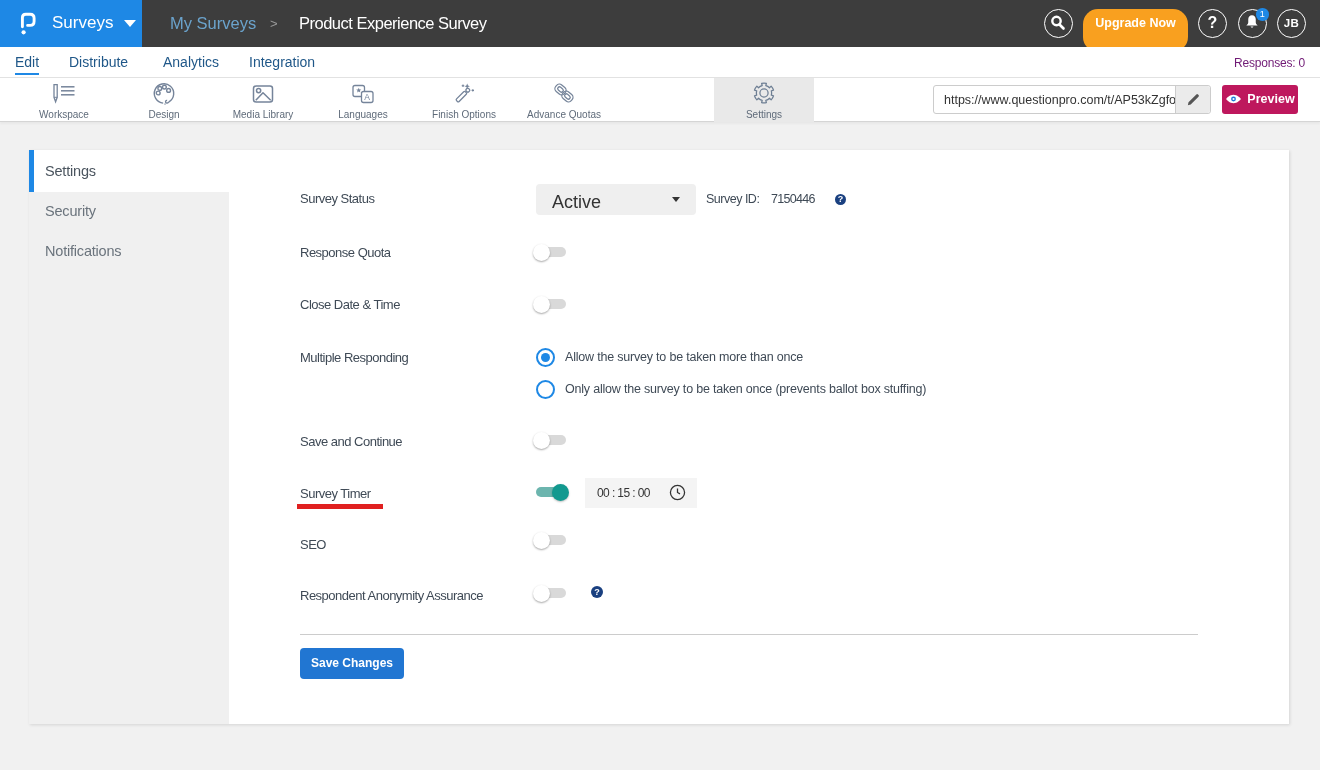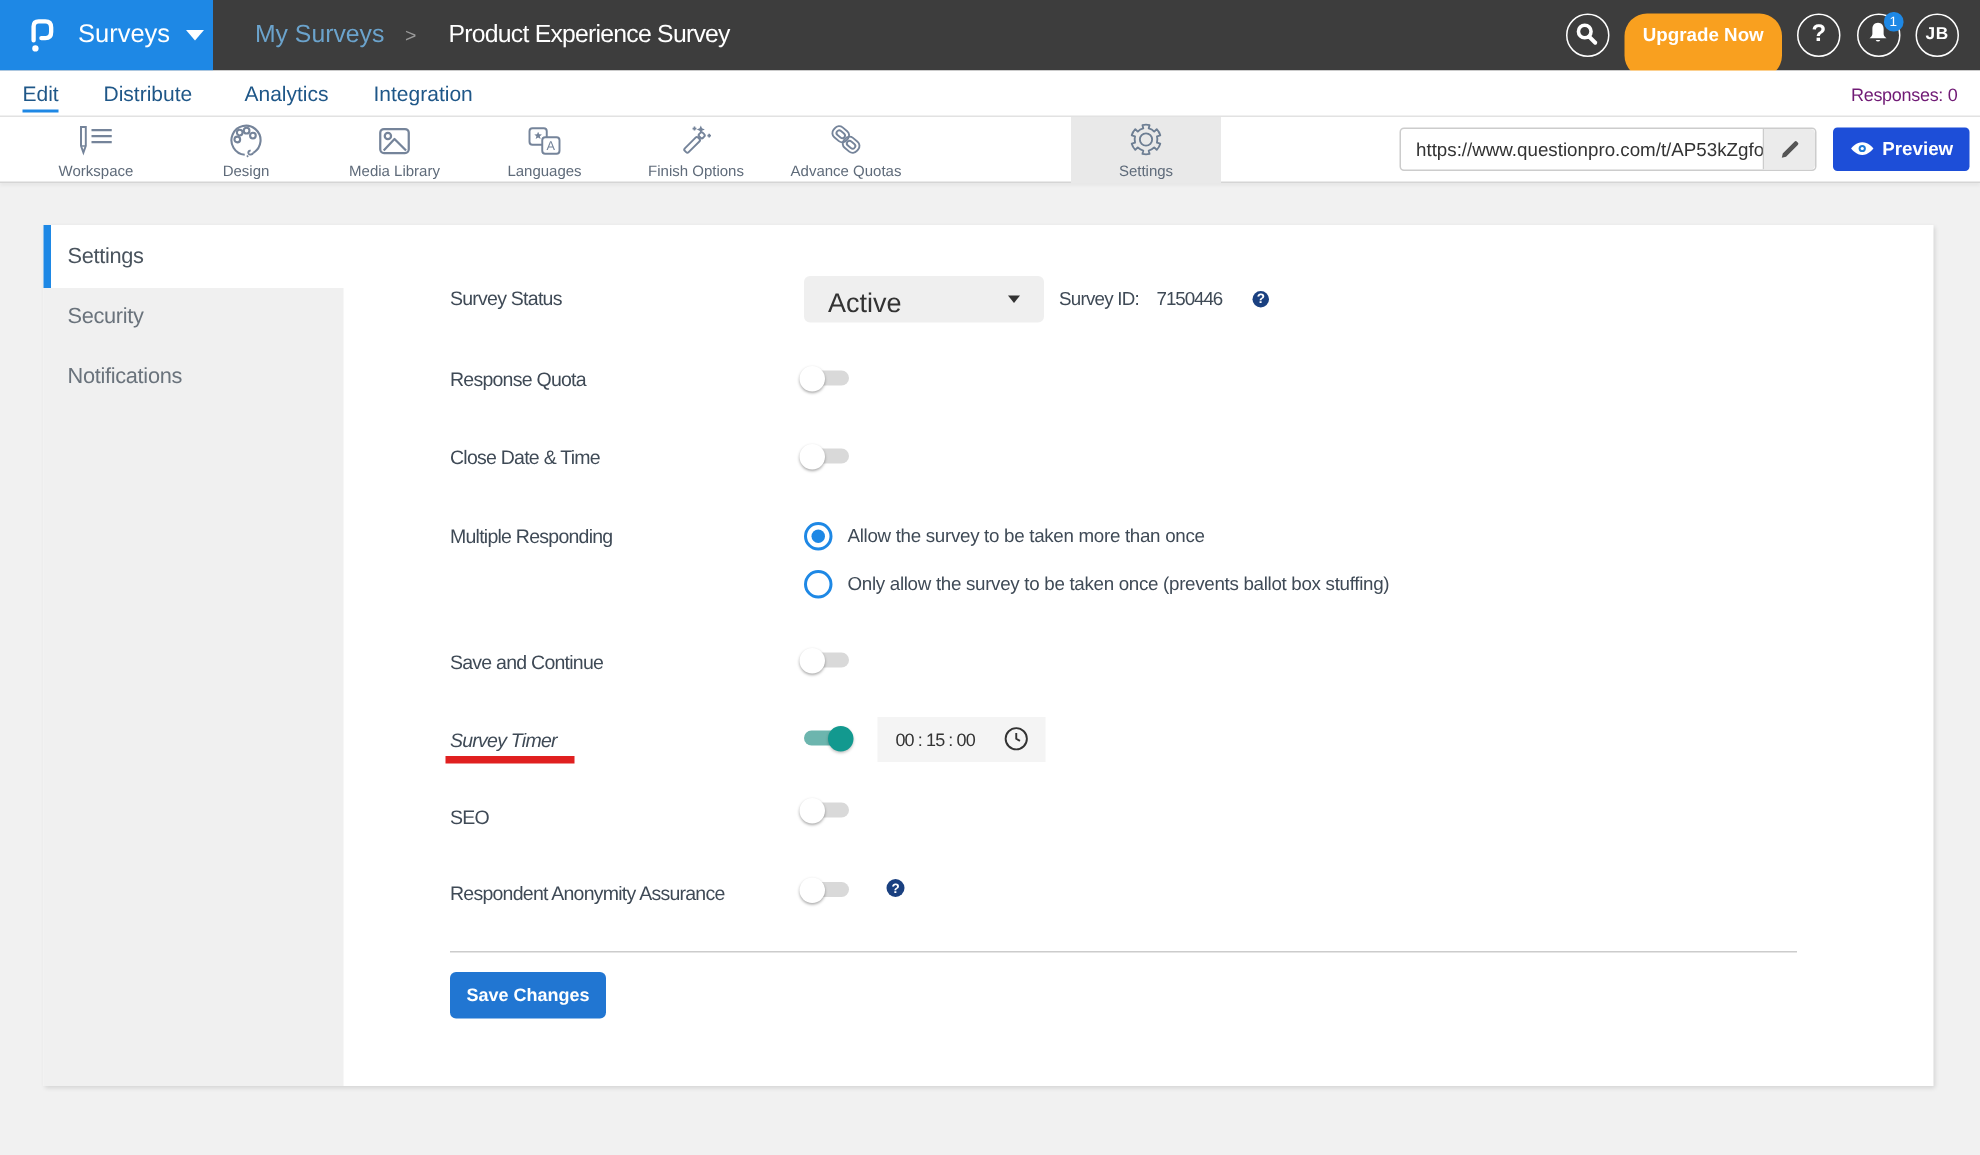--- a/index.html
+++ b/index.html
@@ -32,21 +32,21 @@
 
 
 #toolbar { position:absolute; left:0; top:78px; width:1320px; height:44px; background:#fff; border-bottom:1px solid #d5d5d5; box-shadow:0 2px 2px rgba(0,0,0,0.04); }
 .tool { position:absolute; top:0; width:100px; height:44px; text-align:center; }
 .tool svg { margin-top:3px; }
 .tool .lbl { position:absolute; top:31px; width:100%; text-align:center; font-size:10px; color:#5f6b7a; }
 #tool-settings { background:#e9e9e9; }
 #urlbox { position:absolute; left:933px; top:85px; width:278px; height:29px; background:#fff; border:1px solid #ccc; border-radius:3px; }
 #urltext { position:absolute; left:10px; top:7px; font-size:12.5px; color:#333; width:234px; overflow:hidden; white-space:nowrap; }
 #urlpencil { position:absolute; right:0; top:0; width:35px; height:27px; background:#ebebeb; border-left:1px solid #ccc; border-radius:0 3px 3px 0; text-align:center; }
-#preview { position:absolute; left:1222px; top:85px; width:91px; height:29px; background:#1d4ed8; border-radius:3px; color:#fff; font-size:12.5px; font-weight:bold; text-align:center; line-height:29px; }
+#preview { position:absolute; left:1222px; top:85px; width:76px; height:29px; background:#be185d; border-radius:3px; color:#fff; font-size:12.5px; font-weight:bold; text-align:center; line-height:29px; }
 
 
 #card { position:absolute; left:29px; top:150px; width:1260px; height:574px; background:#fff; box-shadow:1px 1px 3px rgba(0,0,0,0.12); }
 #side-gray { position:absolute; left:0; top:42px; width:200px; height:532px; background:#f0f0f0; }
 #side-bluebar { position:absolute; left:0; top:0; width:5px; height:42px; background:#1e88e5; }
 .sideitem { position:absolute; left:16px; font-size:14.5px; letter-spacing:-0.2px; color:#6a737c; }
 #side-settings { top:13px; color:#4a545e; }
 #side-security { top:53px; }
 #side-notifications { top:93px; }
 
@@ -244,21 +244,21 @@
   <span class="rtext" style="left:536px; top:200px;">Allow the survey to be taken more than once</span>
   <div class="radio" style="left:507px; top:230px;"></div>
   <span class="rtext" style="left:536px; top:232px;">Only allow the survey to be taken once (prevents ballot box stuffing)</span>
 
   <span class="flabel" style="top:284px;">Save and Continue</span>
   <div class="tog" style="left:504px; top:281px;">
       <div class="track"></div>
       <div class="knob"></div>
     </div>
 
-  <span class="flabel" style="top:336px;font-style:italic;">Survey Timer</span>
+  <span class="flabel" style="top:336px;">Survey Timer</span>
   <div id="red-underline"></div>
   <div class="tog on" style="left:504px; top:333px;">
       <div class="track"></div>
       <div class="knob"></div>
     </div>
   <div id="timerbox">
     <span id="timertext">00 : 15 : 00</span>
     <svg width="17" height="17" viewBox="0 0 24 24" style="position:absolute; right:11px; top:6px;" fill="none" stroke="#333" stroke-width="1.8">
         <circle cx="12" cy="12" r="10"></circle>
         <path d="M12 6.5 L12 12 L15.5 14"></path>

